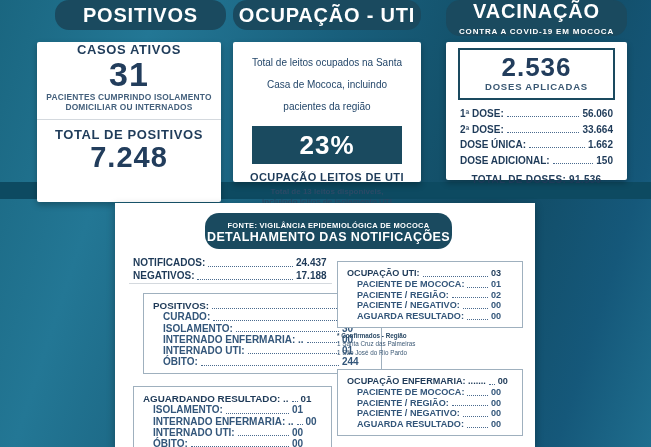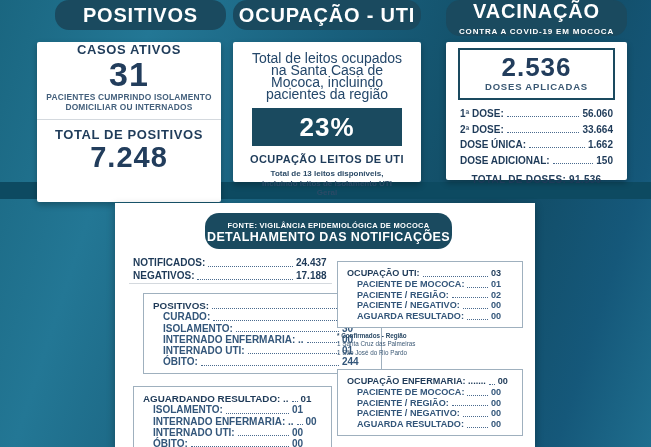--- a/index.html
+++ b/index.html
@@ -12,21 +12,21 @@
   .hd .t1{font-size:20px;font-weight:800;letter-spacing:.8px;line-height:21px;}
   .hd .t2{font-size:8px;font-weight:700;letter-spacing:.8px;margin-top:5px;}
   .card{position:absolute;background:#ffffff;border-radius:2px;color:#1f3c5a;text-align:center;
         box-shadow:0 3px 6px rgba(0,0,0,.28);}
   .lbl-strong{font-size:13px;font-weight:800;letter-spacing:.6px;color:#1f3c5a;}
   .big-num{font-weight:800;color:#223d5c;letter-spacing:1px;}
   .note-sm{font-size:8.4px;font-weight:600;color:#44607c;line-height:10px;letter-spacing:.2px;}
   .divider{border:none;border-top:1px solid #d4d9de;margin:7px 0;}
   .pct-box{background:#1a4a5f;color:#fff;font-size:26px;font-weight:800;letter-spacing:1px;
            width:150px;height:38px;margin:8px auto 7px auto;display:flex;align-items:center;justify-content:center;}
-  .desc{font-size:14px;font-weight:500;color:#24476a;line-height:12px;}
+  .desc{font-size:10px;font-weight:500;color:#24476a;line-height:22px;}
   .vbox{border:2px solid #1a4a5f;margin:6px 12px 8px 12px;padding:4px 0 6px 0;}
   .vrow{display:flex;align-items:flex-end;font-size:10px;font-weight:800;color:#1e3a58;margin:4.5px 0;}
   .vrow .dots,.stat-row .dots{flex:1;border-bottom:1.7px dotted #4a6a8e;margin:0 3px 2px 3px;min-width:6px;}
   .vrow .val{white-space:nowrap;}
   .vtotal{font-size:10px;font-weight:800;color:#1e3a58;margin-top:8px;letter-spacing:.3px;}
   .panel{position:absolute;background:#ffffff;box-shadow:0 3px 8px rgba(0,0,0,.3);}
   .sbox{position:absolute;border:1px solid #9fb0be;background:#fff;padding:6px 9px 5px 9px;}
   .stat-row{display:flex;align-items:flex-end;font-size:10px;line-height:11.3px;
             color:#33567a;font-weight:600;text-align:left;}
   .stat-row .lbl{white-space:nowrap;}

